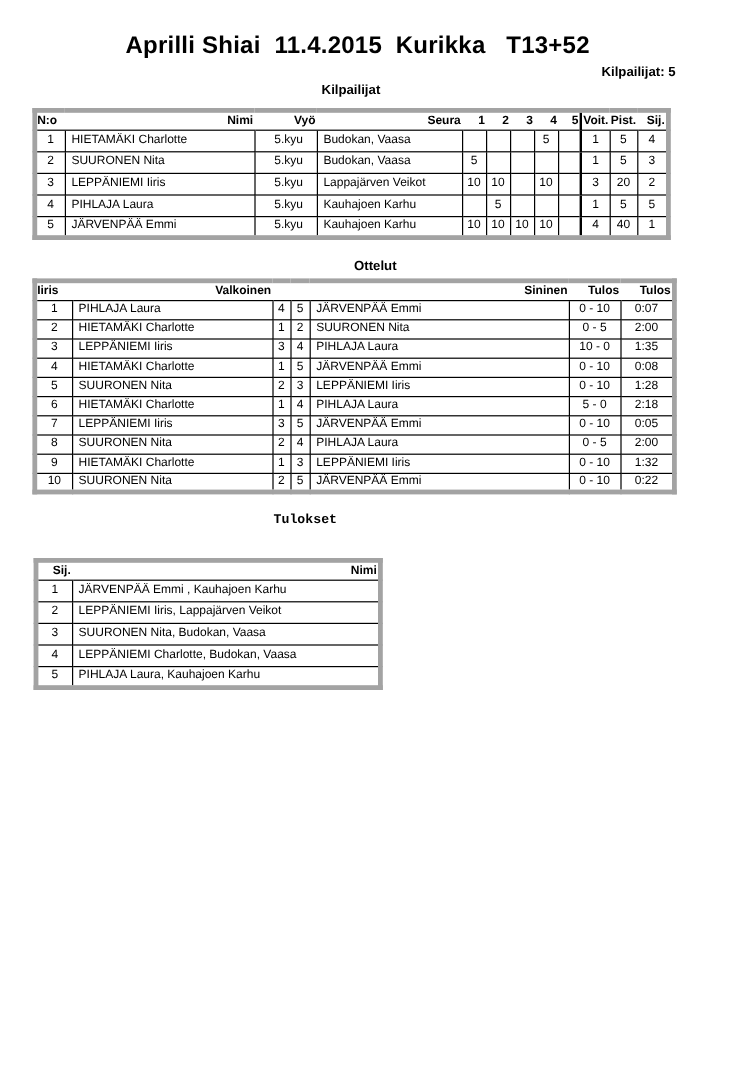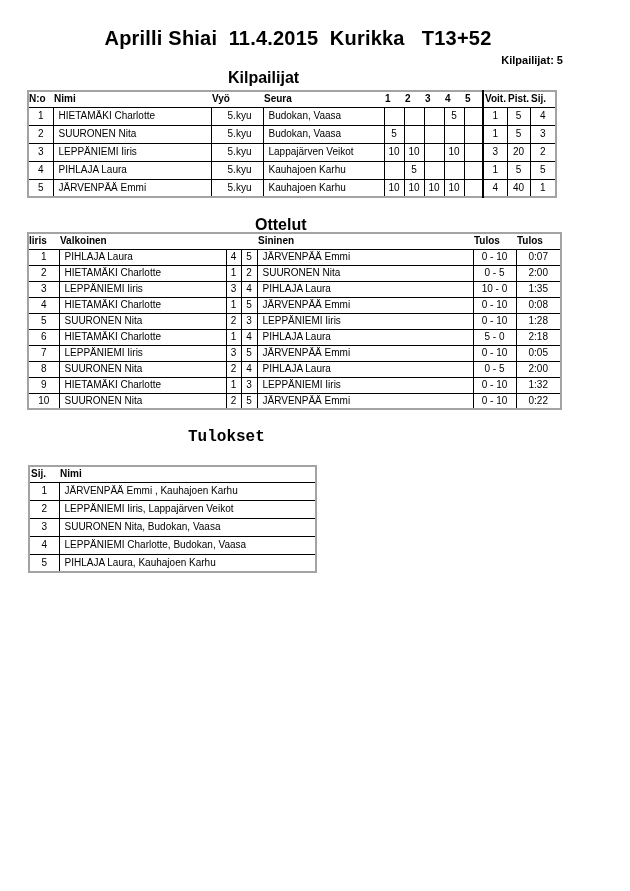--- a/index.html
+++ b/index.html
@@ -7,36 +7,36 @@
   .page {
     position:relative; width:596px; height:891px; background:#ffffff;
     color:#000; font-family:"Liberation Sans","DejaVu Sans",sans-serif;
     overflow:hidden;
   }
   .title {
     position:absolute; top:27px; left:0; width:100%; text-align:center;
     font-size:20px; font-weight:bold; white-space:pre; letter-spacing:0.2px;
   }
   .count { position:absolute; top:54px; right:33px; font-size:11px; font-weight:bold;margin-left:40px; }
-  .h { position:absolute; font-size:16px; font-weight:bold; }
+  .h { position:absolute; font-size:11px; font-weight:bold;margin-left:40px; }
   .h1 { top:69px;  left:228px; }
   .h2 { top:216px; left:255px;text-align:right; }
   .h3 { top:428px; left:188px;font-family:Liberation Mono, monospace; }
 
   table.tbl {
     position:absolute; border-collapse:collapse; table-layout:fixed;
-    border:2px solid #a3a3a3; font-size:10px; line-height:12px;
+    border:4px solid #a3a3a3; font-size:10px; line-height:12px;
   }
   .t1 { top:90px;  left:27px; width:528px; }
   .t2 { top:232px; left:27px; width:533px; }
   .t3 { top:465px; left:28px; width:287px; }
 
   .tbl th {
     font-weight:bold; border:0; border-bottom:1px solid #000;
-    height:16px; padding:0 1px; text-align:left; white-space:nowrap;
+    height:16px; padding:0 1px; text-align:right; white-space:nowrap;
   }
   .tbl td {
     border:1px solid #000; height:18px; padding:0 2px;
     white-space:nowrap; overflow:hidden; text-align:center;
   }
   .t2 td { height:16px; }
 
   .l   { text-align:left !important; padding-left:5px !important; }
   .pl7 { text-align:left; padding-left:7px !important; }
   .hl  { text-align:left !important; padding-left:0 !important; }

